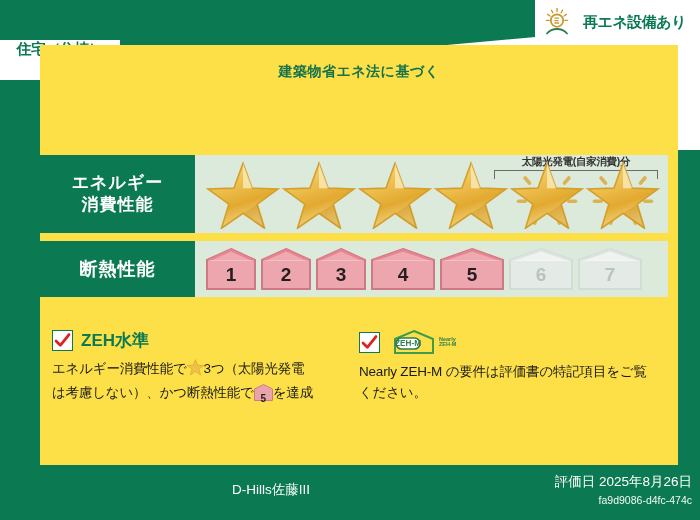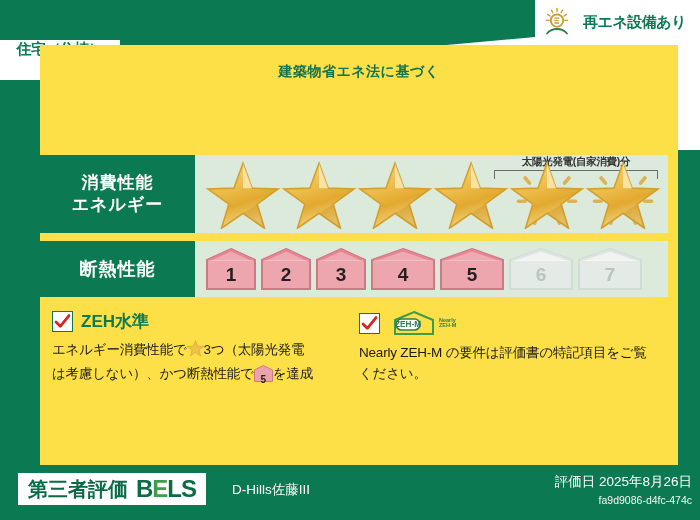--- a/index.html
+++ b/index.html
@@ -119,21 +119,21 @@
   .house { position: relative; height: 44px; flex: none; }
   .house svg { display: block; }
   .house .num {
     position: absolute; left: 0; right: 0; bottom: 5px;
     text-align: center; font-size: 19px; font-weight: bold;
     color: #231f20;
   }
   .house.off .num { color: #b9c4bd; }
 
   
-  .criteria { position: absolute; left: 12px; right: 12px; top: 265px; display: flex; }
+  .criteria { position: absolute; left: 12px; right: 12px; top: 284px; display: flex; }
   .crit { width: 50%; padding-right: 8px; }
   .crit-head { display: flex; align-items: center; gap: 8px; }
   .checkbox {
     width: 21px; height: 21px; flex: none;
     border: 1.5px solid #0b7a52; background: #fff;
     position: relative;
   }
   .checkbox svg { position: absolute; left: 1px; top: 1px; }
   .crit-title {
     color: #0b7a52; font-weight: bold; font-size: 17px;
@@ -206,22 +206,22 @@
   </div>
 
   <div class="panel">
 
     <div class="title-wrap">
       <div class="title-sub">建築物省エネ法に基づく</div>
     </div>
 
     <div class="row row-energy">
       <div class="row-label">
+        <div>エネルギー</div>
         <div>消費性能</div>
-        <div>エネルギー</div>
       </div>
       <div class="row-body">
 
         <div class="solar-note">
           <div class="cap">太陽光発電(自家消費)分</div>
           <div class="bracket"></div>
         </div>
 
         <div class="stars" id="stars-container">
             <div class="star-cell">
@@ -444,24 +444,20 @@
             </span>
           </span>
         </div>
         <div class="crit-body">Nearly ZEH-M の要件は評価書の特記項目をご覧ください。</div>
       </div>
 
     </div>
   </div>
 
   <div class="footer">
-    <div class="bels-box">
-      <span class="third">第三者評価</span>
-      <span class="bels"><span>B</span><span class="e">E</span><span>LS</span></span>
-    </div>
     <div class="bldg-name">D-Hills佐藤III</div>
     <div class="footer-right">
       <div class="date">
         <span>評価日</span>
         <span>2025年8月26日</span>
       </div>
       <div class="uid">fa9d9086-d4fc-474c</div>
     </div>
   </div>
 

